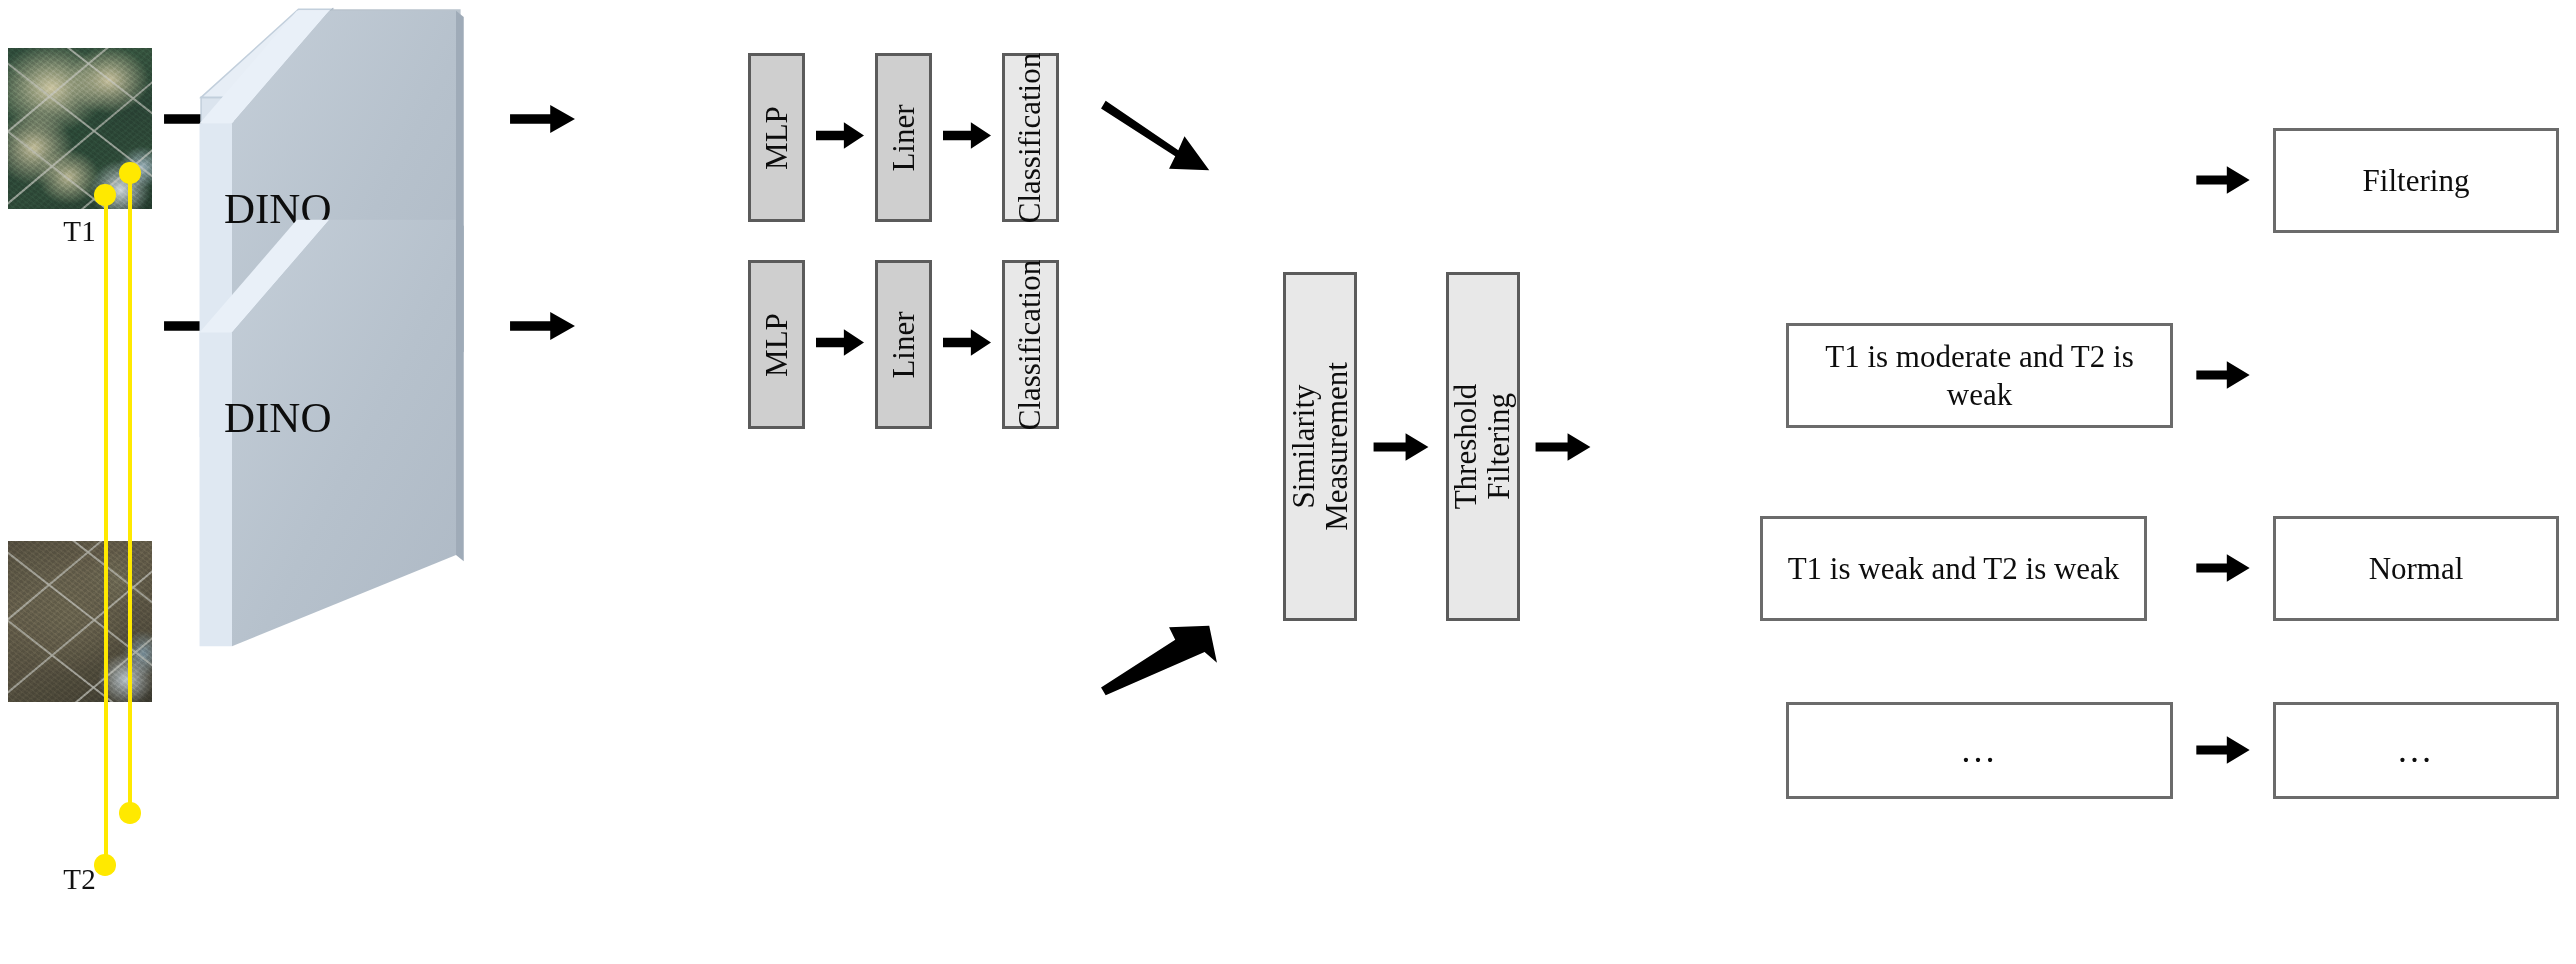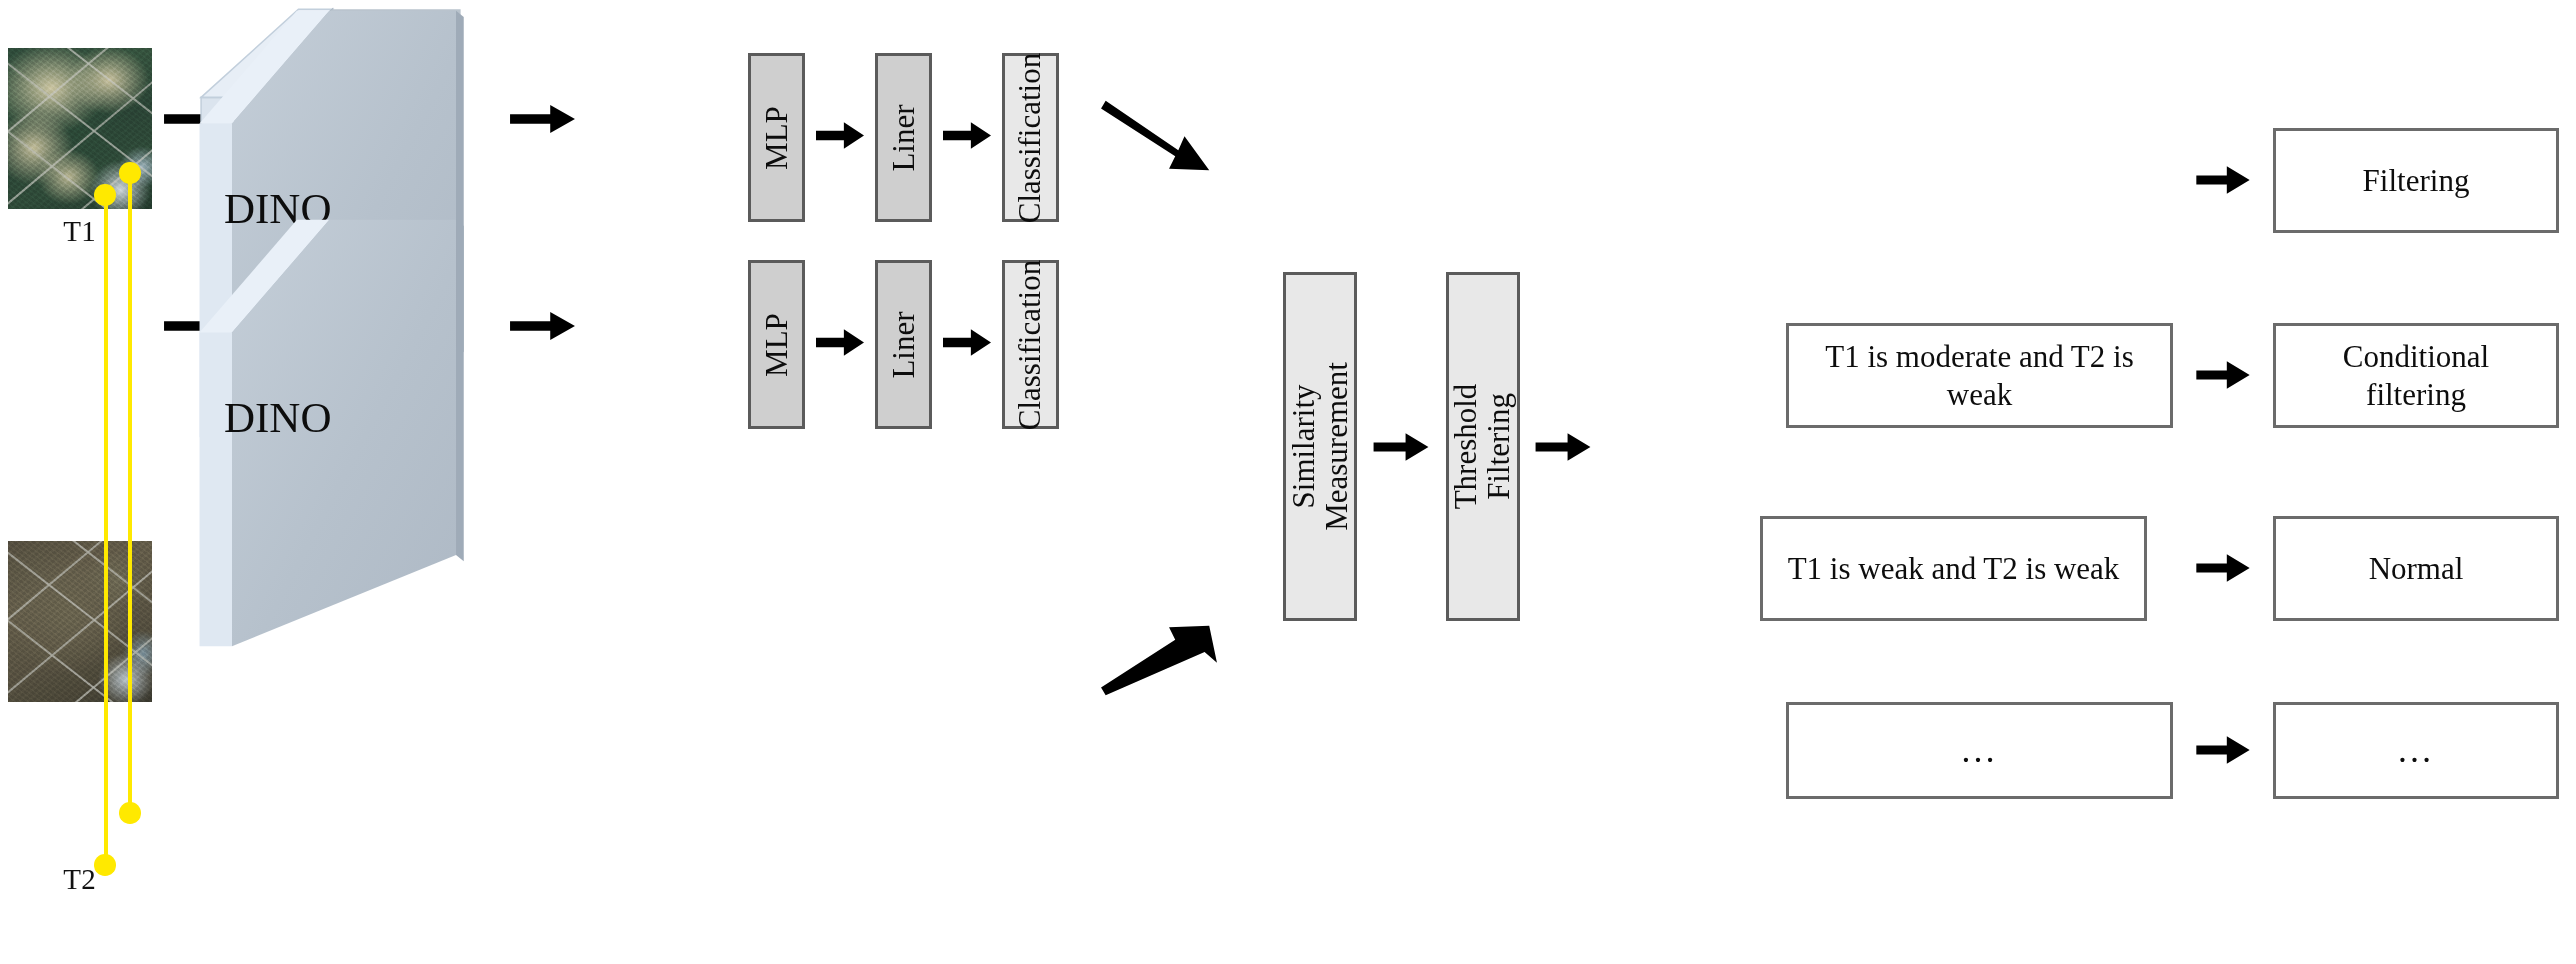--- a/index.html
+++ b/index.html
@@ -315,21 +315,20 @@
     </svg>
   </div>
   <div class="rbox" style="left:2273px;top:128px;width:286px;height:105px;padding:0 14px;">Filtering</div>
 
   <div class="rbox" style="left:1786px;top:323px;width:387px;height:105px;padding:0 19px;">T1 is moderate and T2 is weak</div>
   <div class="arrow" style="left:2196px;top:359px;">
     <svg width="54" height="32" viewBox="0 0 70 42">
       <path d="M0,15 L40,15 L40,3 L70,21 L40,39 L40,27 L0,27 Z" fill="#000"></path>
     </svg>
   </div>
-  <div class="rbox" style="left:2273px;top:323px;width:286px;height:105px;padding:0 14px;">Conditional filtering</div>
 
   <div class="rbox" style="left:1760px;top:516px;width:387px;height:105px;padding:0 17px;">T1 is weak and T2 is weak</div>
   <div class="arrow" style="left:2196px;top:552px;">
     <svg width="54" height="32" viewBox="0 0 70 42">
       <path d="M0,15 L40,15 L40,3 L70,21 L40,39 L40,27 L0,27 Z" fill="#000"></path>
     </svg>
   </div>
   <div class="rbox" style="left:2273px;top:516px;width:286px;height:105px;padding:0 14px;">Normal</div>
 
   <div class="rbox ellipsis" style="left:1786px;top:702px;width:387px;height:97px;">…</div>

